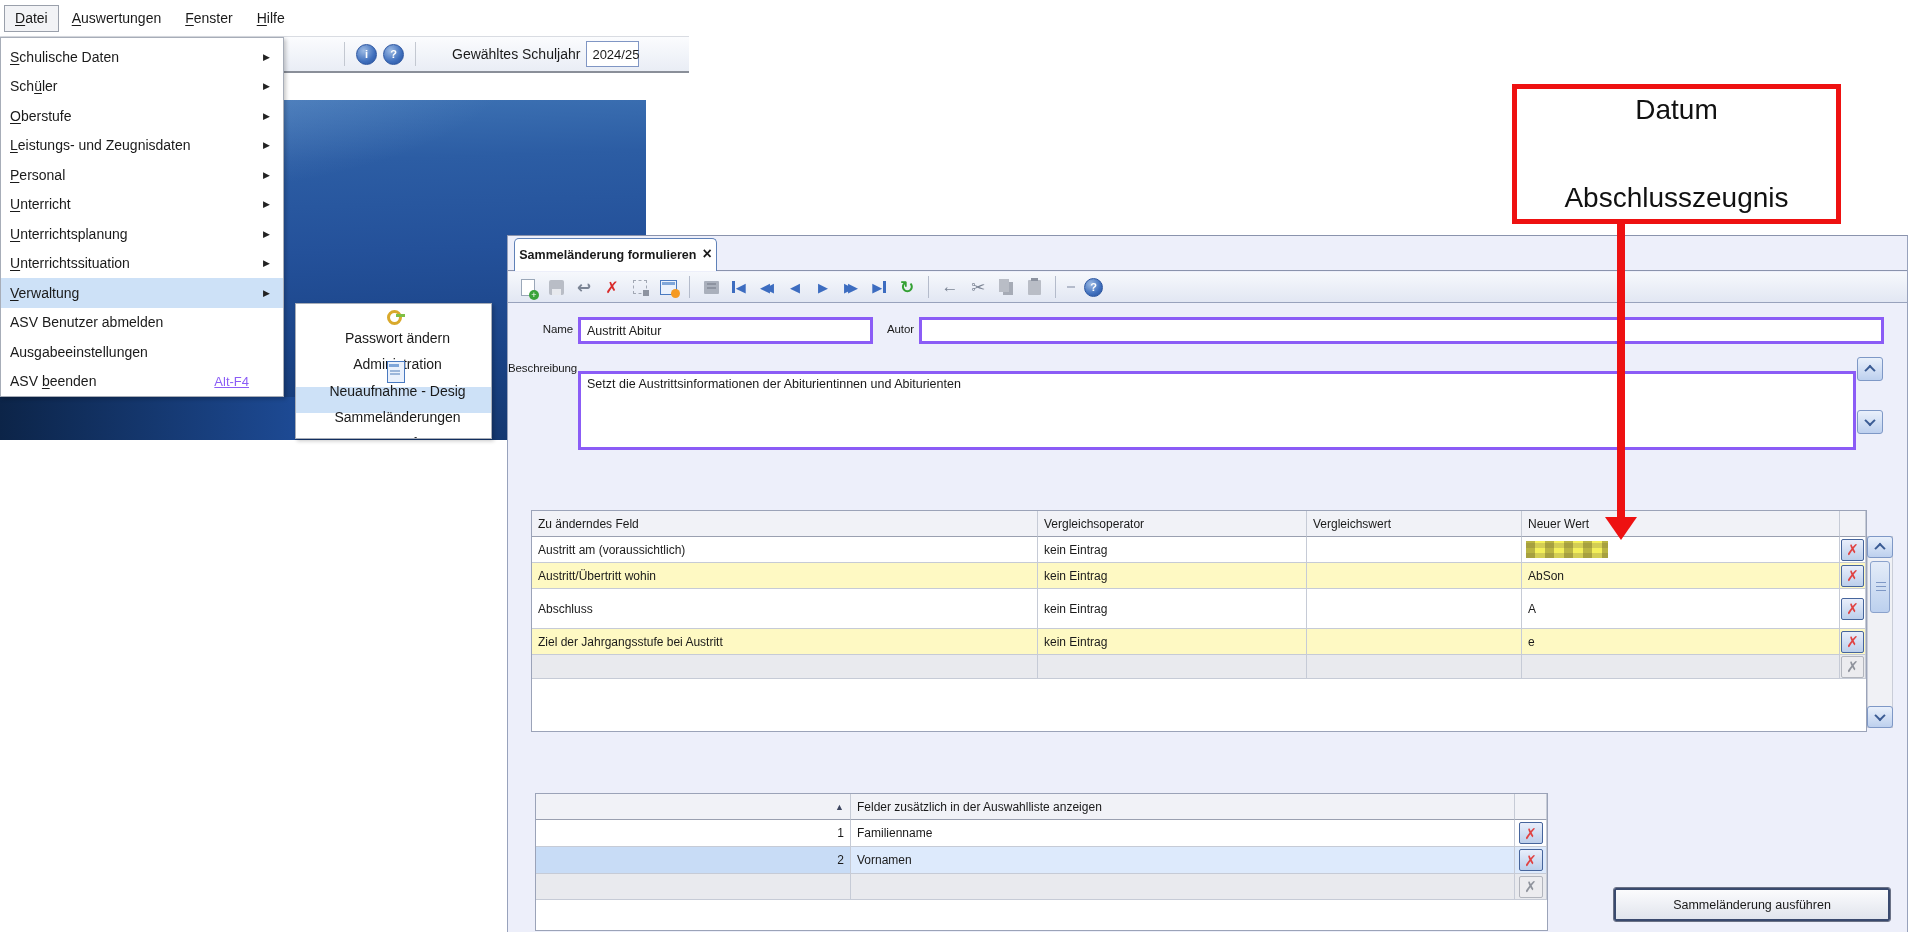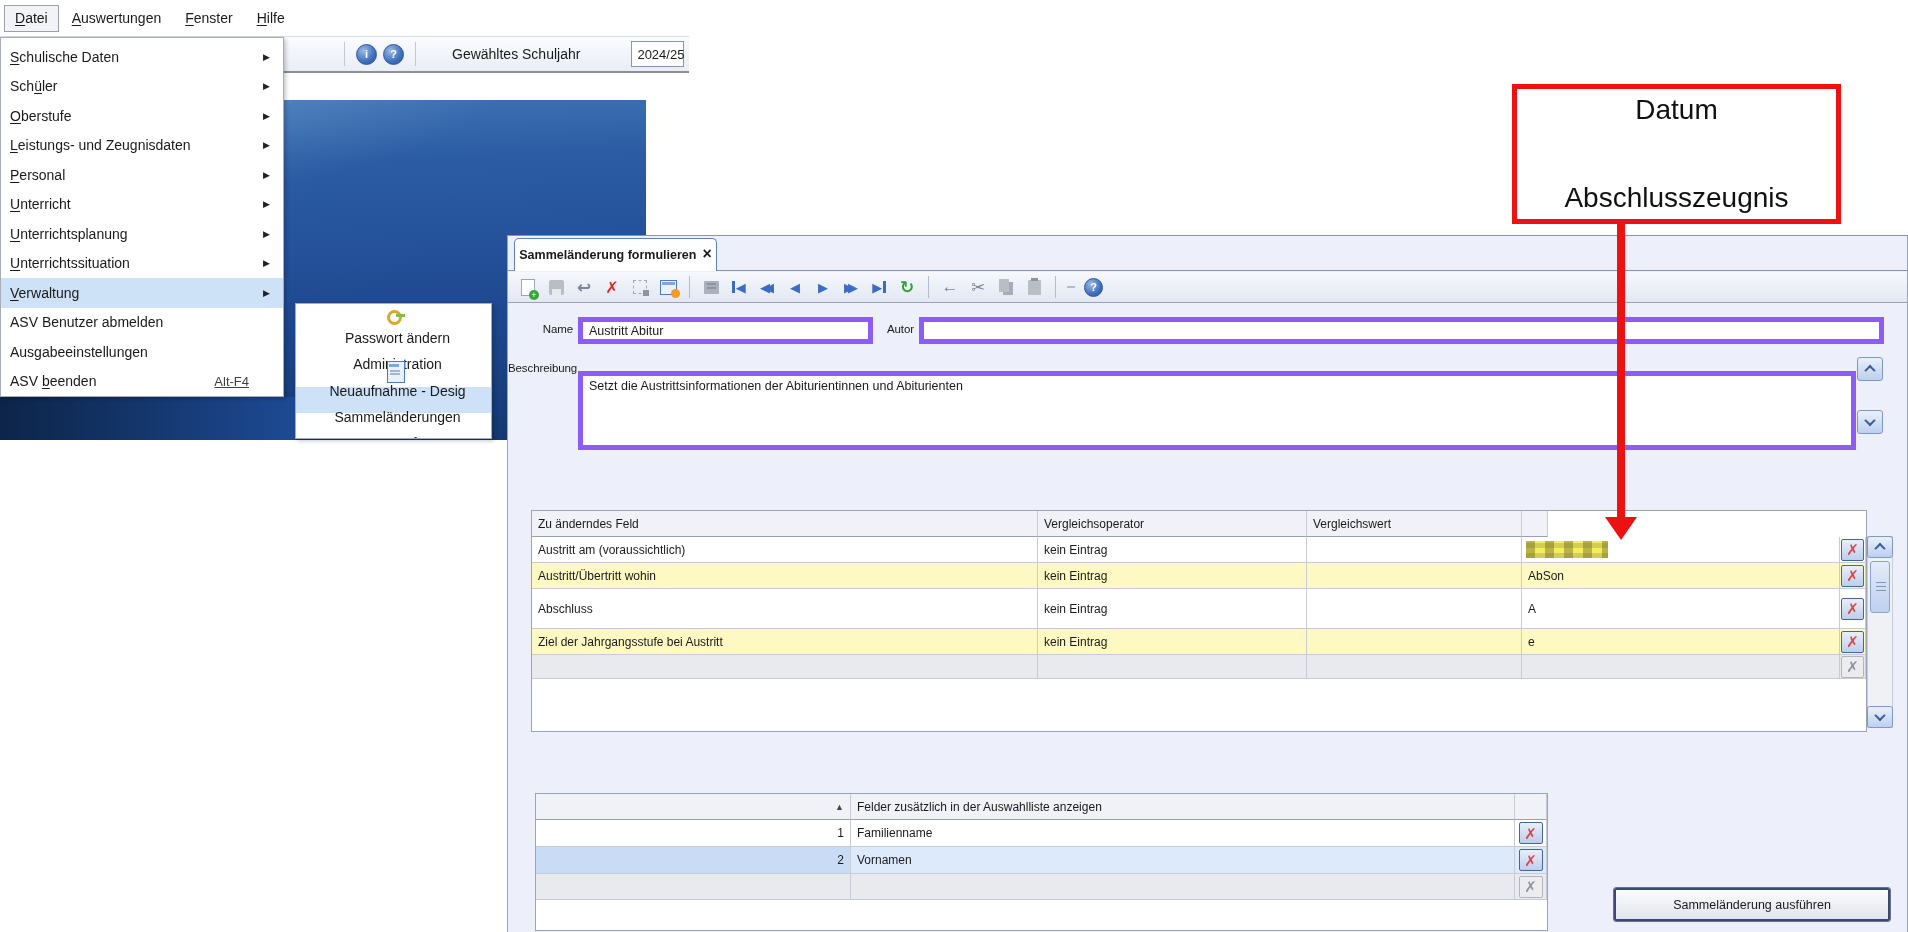--- a/index.html
+++ b/index.html
@@ -17,37 +17,37 @@
   #topbar { position:absolute; left:0; top:37px; width:689px; height:36px;
             background:linear-gradient(#fbfcfe,#e9edf5); border-bottom:2px solid #8a8f99;
             display:flex; align-items:center; }
   .vsep { width:1px; height:24px; background:#c3c8d1; margin:0 8px; }
   .roundicon { width:21px; height:21px; border-radius:50%; margin:0 3px;
                background:radial-gradient(circle at 35% 30%, #9dbbe4, #3f6fbd 60%, #27509a);
                border:1px solid #2b55a0; color:#fff; font-size:11px; font-weight:bold;
                display:flex; align-items:center; justify-content:center; }
   #schuljahr-label { font-size:14px; margin-left:28px; margin-right:6px; }
   #schuljahr-field { width:53px; height:26px; border:1px solid #8096c4; background:#fff;
-                     font-size:13px; display:flex; align-items:center; padding-left:5px;margin-left:45px; }
+                     font-size:13px; display:flex; align-items:center; padding-left:5px; }
 
   
   #desktop-blue { position:absolute; left:0; top:100px; width:646px; height:340px;
       background:linear-gradient(178deg,#3f74b5 0%, #2c5da4 20%, #24519a 45%, #1b4488 72%, #14376f 100%); }
   #desktop-blue::before { content:""; position:absolute; inset:0;
       background:radial-gradient(120% 75% at 14% -12%, rgba(165,198,236,.38), rgba(165,198,236,0) 55%); }
   #desktop-navy { position:absolute; left:0; top:397px; width:295px; height:43px;
       background:linear-gradient(to right,#0c2448,#1d4a94); }
 
   
   #file-menu { position:absolute; left:0; top:37px; width:284px; height:360px; background:#fff;
                border:1px solid #a7adb8; box-shadow:2px 2px 4px rgba(0,0,0,.22); padding-top:4px; font-size:14px; }
   .fm-item { height:29.5px; display:flex; align-items:center; padding-left:9px; position:relative; }
   .fm-item.hl { background:#cde1f7; }
   .fm-arrow { position:absolute; right:13px; font-size:9px; color:#222; }
-  .fm-shortcut { position:absolute; right:34px; font-size:13px; color:#404040;text-decoration:underline; }
+  .fm-shortcut { position:absolute; right:34px; font-size:13px; color:#8b5cf6;text-decoration:underline; }
 
   
   #verw-menu { position:absolute; left:295px; top:303px; width:197px; height:136px; background:#fff;
                border:1px solid #a7adb8; box-shadow:2px 2px 4px rgba(0,0,0,.22); padding-top:4px;
                font-size:14px; overflow:hidden; }
   .sm-item { height:26.2px; display:flex; align-items:center; padding-left:8px; white-space:nowrap;flex-direction:column; }
   .sm-item.hl { background:#cde1f7; }
   .sm-ico { width:22px; height:16px; position:relative; margin-right:4px; flex:0 0 22px; }
   .key-ico::before { content:""; position:absolute; left:2px; top:2px; width:9px; height:9px;
       border-radius:50%; border:3px solid #d9a92c; }
@@ -95,21 +95,21 @@
   .books-ico { width:15px; height:13px; background:#aab0bc; position:relative; border-radius:1px; }
   .books-ico::after { content:""; position:absolute; left:3px; top:2px; width:9px; height:2px;
       background:#8d93a0; box-shadow:0 4px 0 #8d93a0; }
   .copy-ico { width:10px; height:13px; background:#b9bdc6; box-shadow:4px 3px 0 0 #a6abb6; margin:-3px 0 0 -4px; }
   .paste-ico { width:13px; height:15px; background:#b9bdc6; position:relative; border-radius:1px; }
   .paste-ico::before { content:""; position:absolute; left:3px; top:-2px; width:7px; height:3px; background:#8d93a0; }
   .mini-sep { width:8px; height:2px; background:#b4bbcb; align-self:center; margin:0 2px; }
 
   
   .flabel { position:absolute; font-size:11.5px; text-align:right; letter-spacing:-0.1px; }
-  .finput { position:absolute; background:#fff; border:5px solid #8b5cf6; font-size:12.5px;
+  .finput { position:absolute; background:#fff; border:3px solid #8b5cf6; font-size:12.5px;
             display:flex; align-items:center; padding-left:6px; }
   #beschreibung-box { align-items:flex-start; padding-top:3px; }
   .sbtn { position:absolute; width:26px; height:24px; background:linear-gradient(#e9f0fb,#bdd0ee);
           border:1px solid #7e98c6; border-radius:3px; display:flex; align-items:center; justify-content:center; }
   .chev { width:8px; height:8px; border-left:2.5px solid #3b5c94; border-top:2.5px solid #3b5c94; }
   .chev.up { transform:rotate(45deg) translate(1px,1px); }
   .chev.down { transform:rotate(225deg) translate(1px,1px); }
 
   
   .grid { position:absolute; background:#fff; border:1px solid #9ba3b8; font-size:12px; }
@@ -251,20 +251,21 @@
       </div>
     <div class="sbtn" style="left:1349px;top:174px">
         <div class="chev down"></div>
       </div>
 
     <div class="grid" style="left:23px;top:274px;width:1336px;height:222px">
       <div class="grow ghead" style="height:26px">
         <div class="gcell" style="width:506px">Zu änderndes Feld</div>
         <div class="gcell" style="width:269px">Vergleichsoperator</div>
         <div class="gcell" style="width:215px">Vergleichswert</div>
+        <div class="gcell" style="width:318px">Neuer Wert</div>
         <div class="gcell xcol" style="width:26px"></div>
       </div>
       <div class="grow" style="height:26px">
         <div class="gcell" style="width:506px">Austritt am (voraussichtlich)</div>
         <div class="gcell" style="width:269px">kein Eintrag</div>
         <div class="gcell" style="width:215px"></div>
         <div class="gcell" style="width:318px;padding:0">
             <div id="redacted"></div>
           </div>
         <div class="gcell xcol" style="width:26px">

